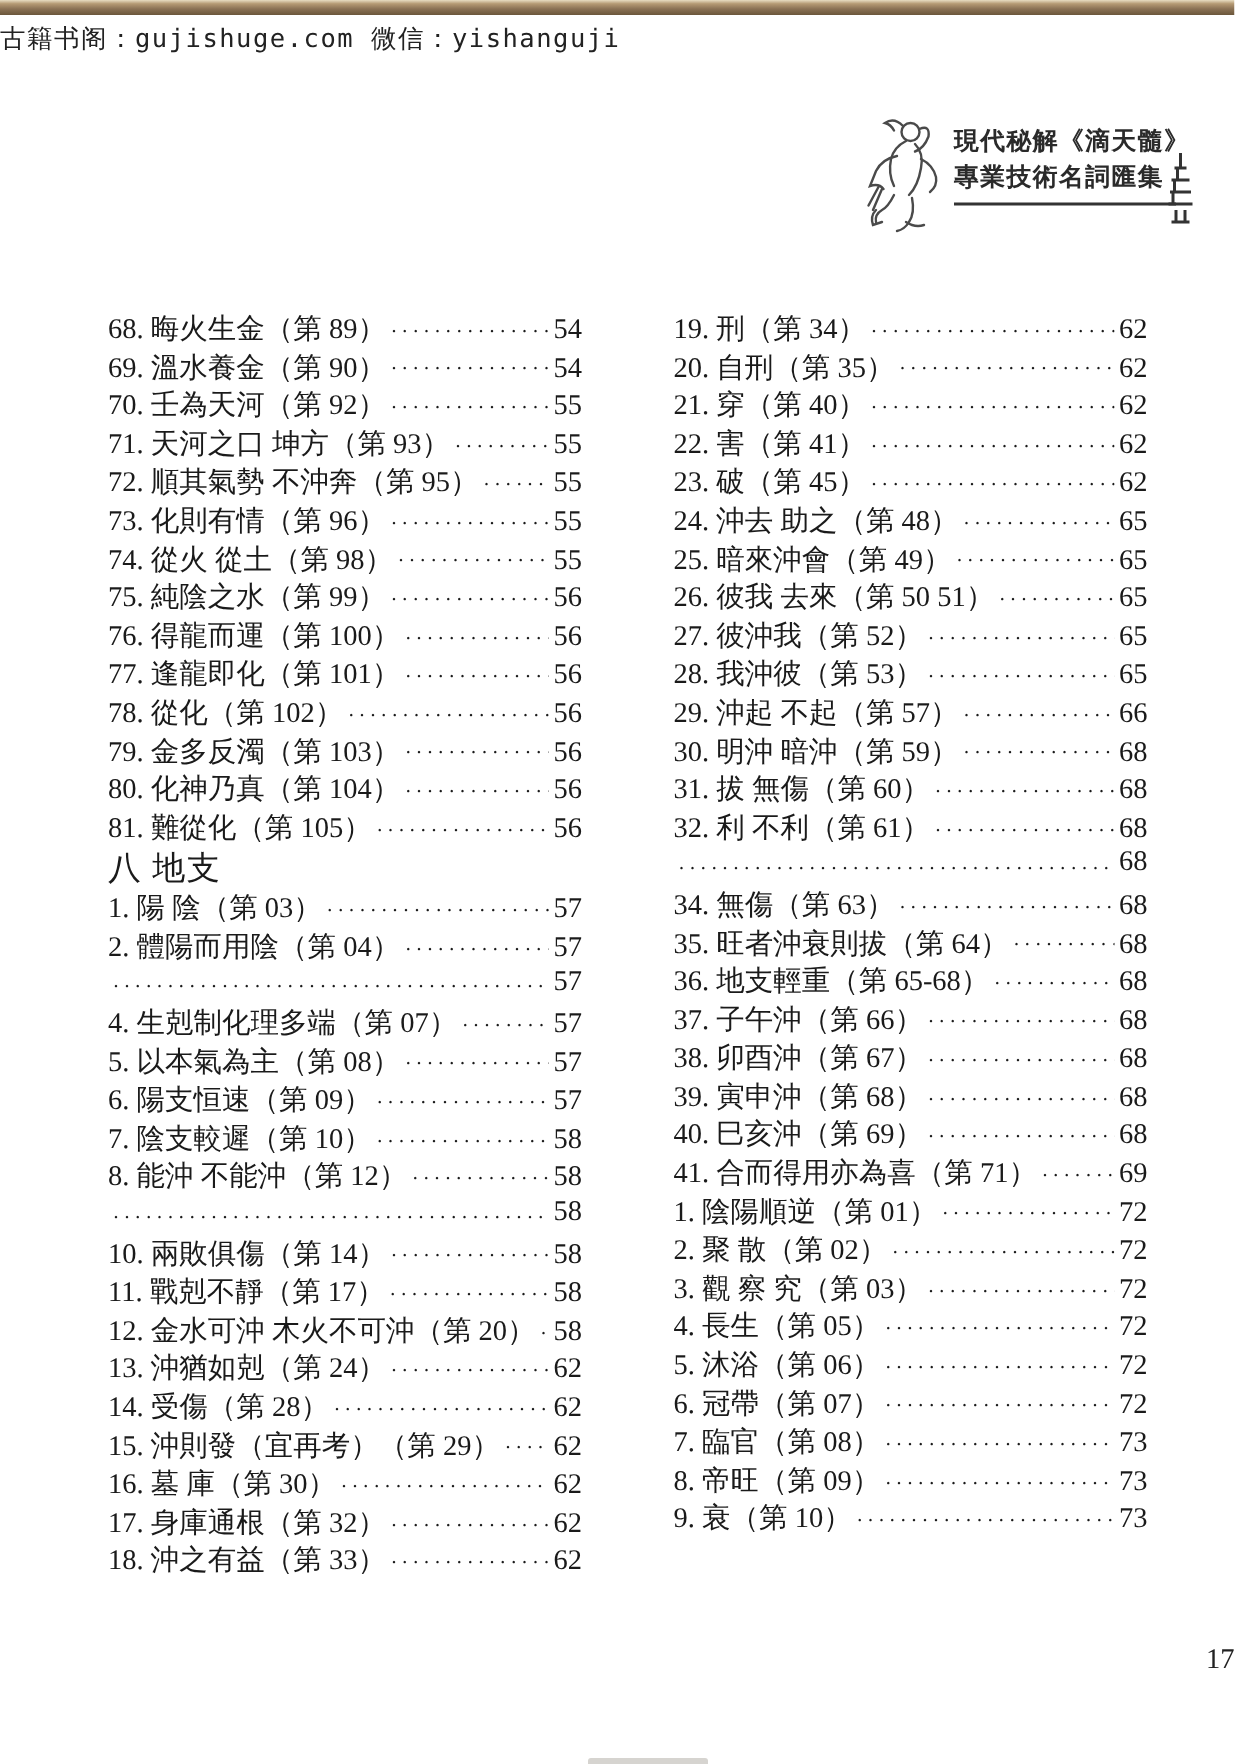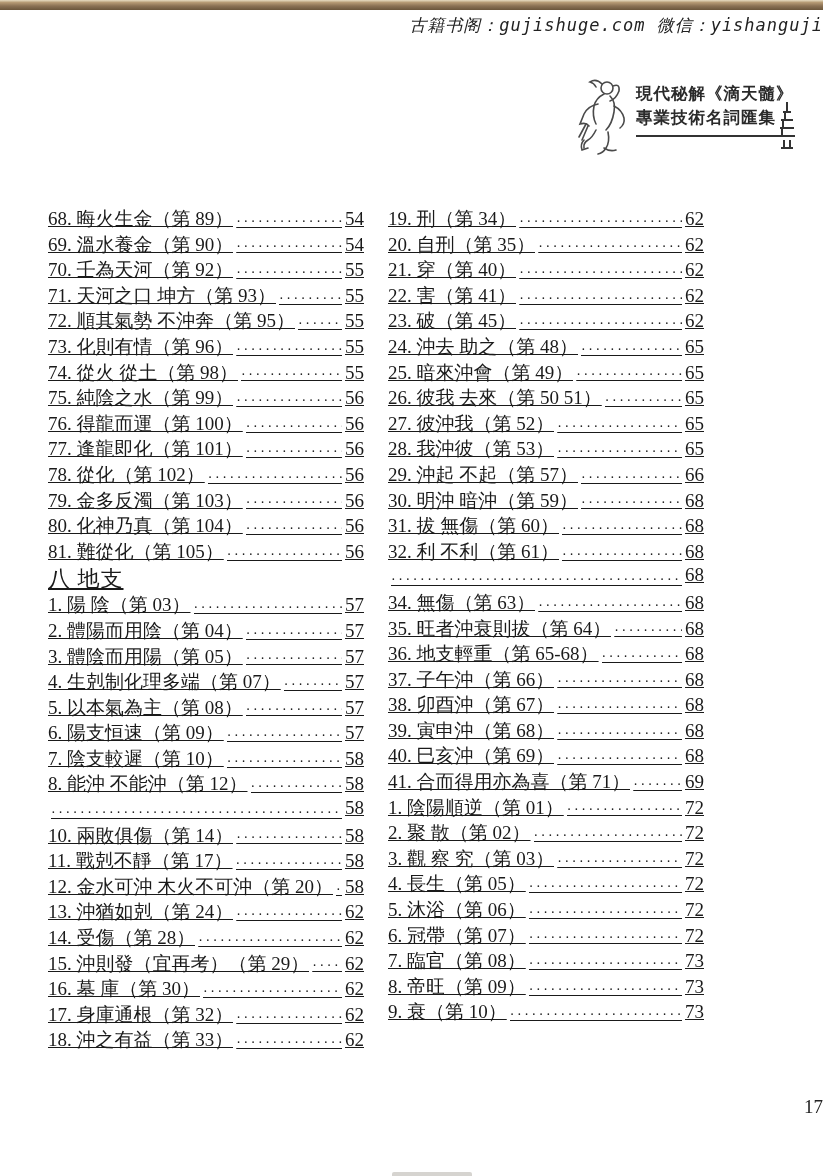--- a/index.html
+++ b/index.html
@@ -8,39 +8,38 @@
     background:#ffffff;
     font-family:"Liberation Serif","DejaVu Serif",serif;
     color:#1a1a1a;
   }
   .top-bar{
     position:absolute;top:0;left:0;width:823px;height:10px;
     background:linear-gradient(to bottom,#e8ddc2 0%,#b59a74 25%,#8a7154 60%,#6b563b 100%);
   }
   .site-header{
     position:absolute;top:14px;left:0;width:823px;
-    text-align:right;font-size:17px;letter-spacing:1px;
+    text-align:left;font-size:17px;letter-spacing:1px;
     font-family:"DejaVu Sans Mono","Liberation Mono",monospace;
     color:#222;
-    font-style:italic;
   }
   .stamp{
     position:absolute;top:72px;left:574px;width:225px;height:88px;
   }
   .stamp .figure-wrap{position:absolute;left:0;top:2px;width:58px;height:84px;}
   .stamp .stamp-text{
     position:absolute;left:62px;top:10px;width:148px;
     font-weight:bold;font-size:16.5px;line-height:24px;letter-spacing:1px;
     color:#2a2a2a;white-space:nowrap;
     border-bottom:2px solid #333;padding-bottom:5px;
   }
   .stamp .tower-wrap{position:absolute;right:3px;top:28px;width:18px;height:52px;}
   .toc{
-    position:absolute;top:206px;left:48px;width:692px;
-    display:flex;gap:24px;text-decoration:underline;
+    position:absolute;top:206px;left:72px;width:692px;
+    display:flex;gap:61px;
   }
   .col{width:316px;display:flex;flex-direction:column;}
   .row{
     display:flex;align-items:baseline;height:25.6px;
     font-size:19px;white-space:nowrap;
   }
   .lab{flex:0 1 auto;overflow:hidden;}
   .dots{flex:1 1 6px;overflow:hidden;white-space:nowrap;margin:0 3px;align-self:center;position:relative;top:1px;min-width:4px;}
   .dots::after{
     content:"························································";
@@ -173,21 +172,20 @@
         <span class="lab">1. 陽 陰（第 03）</span>
         <span class="dots"></span>
         <span class="pg">57</span>
       </div>
       <div class="row">
         <span class="lab">2. 體陽而用陰（第 04）</span>
         <span class="dots"></span>
         <span class="pg">57</span>
       </div>
       <div class="row">
-        <span class="lab">3. 體陰而用陽（第 05）</span>
         <span class="dots"></span>
         <span class="pg">57</span>
       </div>
       <div class="row">
         <span class="lab">4. 生剋制化理多端（第 07）</span>
         <span class="dots"></span>
         <span class="pg">57</span>
       </div>
       <div class="row">
         <span class="lab">5. 以本氣為主（第 08）</span>

